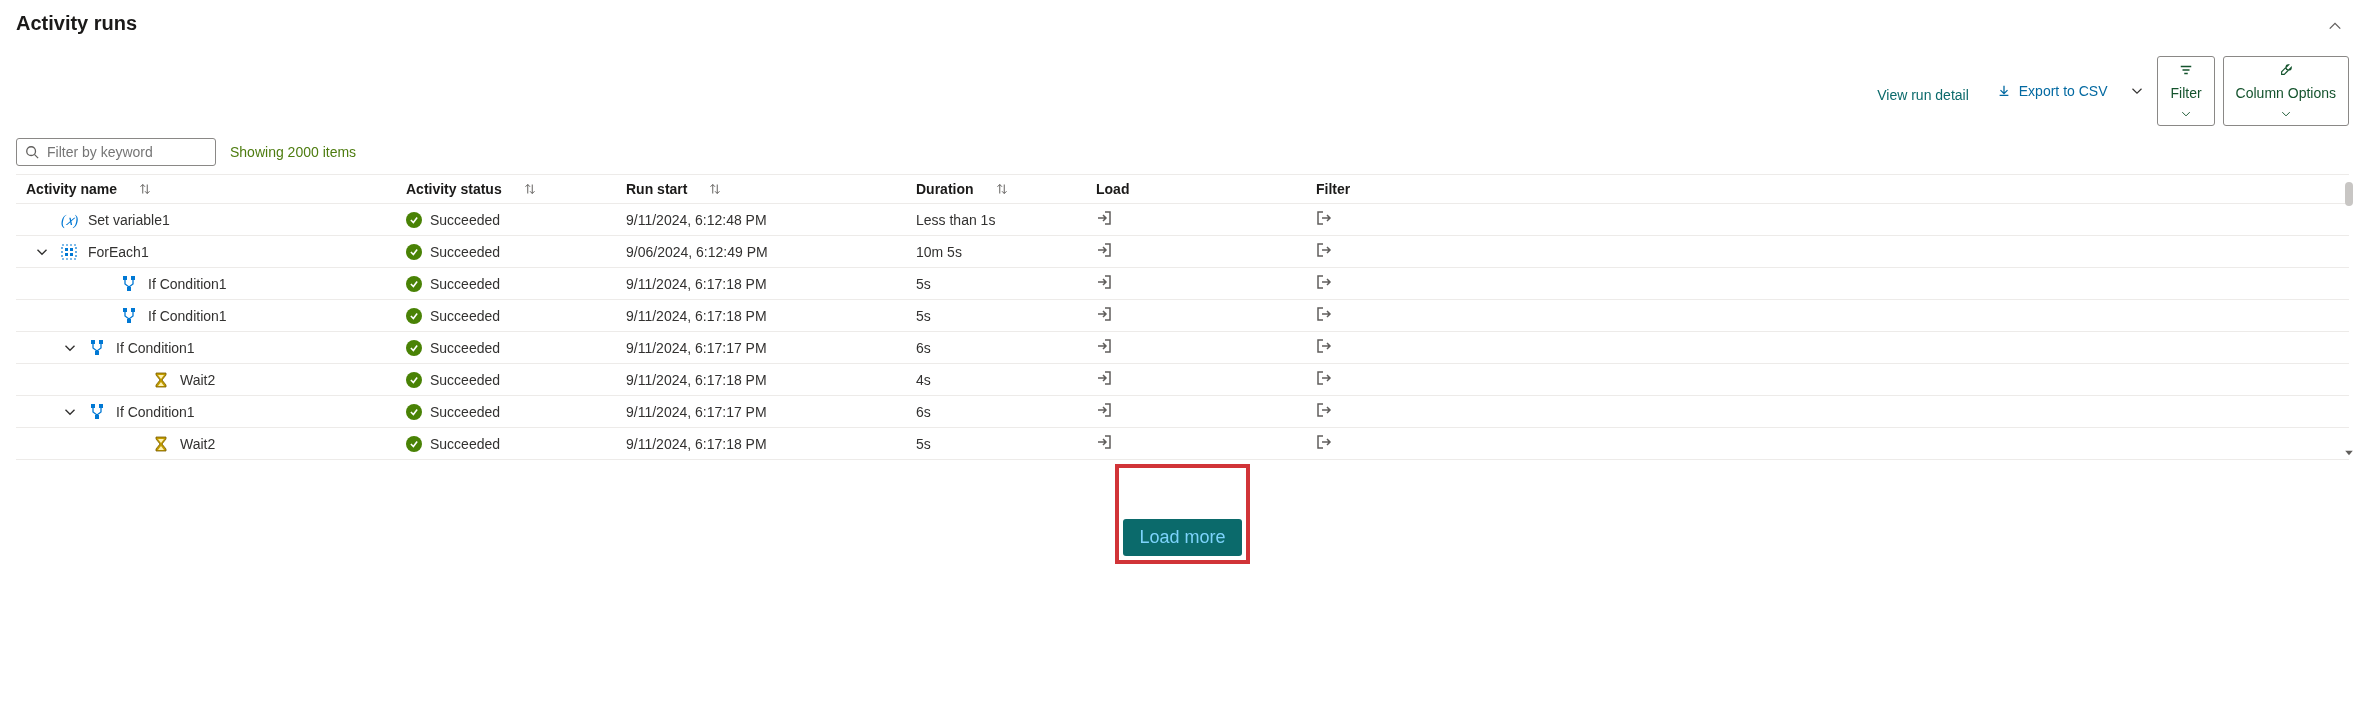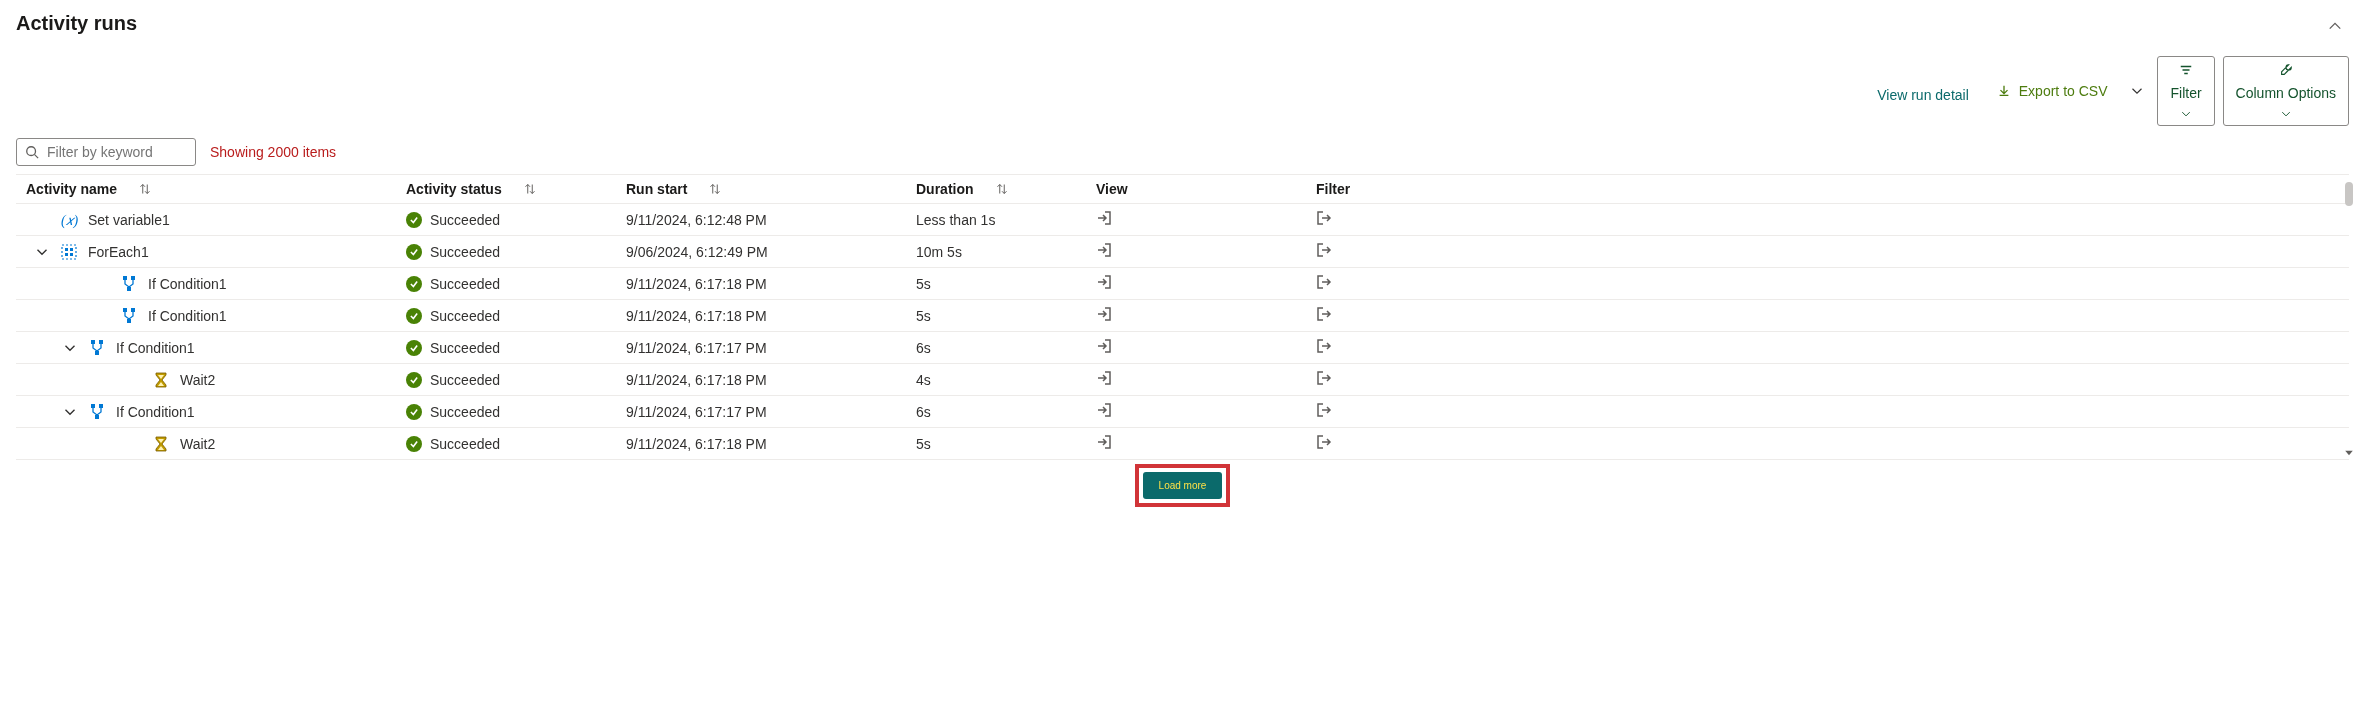--- a/index.html
+++ b/index.html
@@ -40,21 +40,21 @@
     cursor: pointer;
     padding: 6px 10px;
     margin-top: 8px;
   }
   .toolbar .action {
     display: flex;
     align-items: center;
     gap: 8px;
     padding: 6px 10px;
     cursor: pointer;
-    color: #4d7c0f;
+    color: #0369a1;
   }
   .toolbar .btn-outline {
     border: 1px solid #8a8886;
     border-radius: 3px;
     background: #fff;
     display: flex;
     align-items: center;
     gap: 8px;
     padding: 6px 12px;
     cursor: pointer;
@@ -74,32 +74,32 @@
     gap: 14px;
     margin-bottom: 8px;
   }
   .search-box {
     display: flex;
     align-items: center;
     gap: 6px;
     border: 1px solid #8a8886;
     border-radius: 3px;
     padding: 4px 8px;
-    width: 180px;
+    width: 200px;
     background: #fff;
   }
   .search-box input {
     border: none;
     outline: none;
     font-size: 14px;
     flex: 1;
     background: transparent;
   }
   .count-text {
-    color: #b91c1c;
+    color: #4d7c0f;
   }
   .grid-header, .grid-row {
     display: grid;
     grid-template-columns: 380px 220px 290px 180px 220px 200px 1fr;
     align-items: center;
     padding: 6px 10px;
     border-bottom: 1px solid #edebe9;
   }
   .grid-header {
     border-top: 1px solid #edebe9;
@@ -158,26 +158,27 @@
     position: relative;
   }
   .load-more-border {
     border: 4px solid #d13438;
     padding: 4px;
     border-radius: 0;
     display: inline-block;
   }
   .load-more-btn {
     background: #0b6a6b;
-    color: #fde047;
+    color: #7dd3fc;
     border: none;
     padding: 8px 16px;
-    font-size: 10px;
+    font-size: 18px;
     border-radius: 3px;
     cursor: pointer;
+    margin-top: 47px;
   }
   .scroll-area {
     position: relative;
   }
   .scroll-thumb-top {
     position: absolute;
     right: -4px;
     top: 8px;
     width: 8px; height: 24px;
     background: #c8c6c4;
@@ -269,21 +270,21 @@
           <path d="M5 2 L5 14 M2 5 L5 2 L8 5 M11 14 L11 2 M8 11 L11 14 L14 11" fill="none" stroke="currentColor" stroke-width="1.3"></path>
         </svg>
     </div>
     <div class="col-head">
       <span>Duration</span>
       <svg class="sort-icon" width="12" height="12" viewBox="0 0 16 16">
           <path d="M5 2 L5 14 M2 5 L5 2 L8 5 M11 14 L11 2 M8 11 L11 14 L14 11" fill="none" stroke="currentColor" stroke-width="1.3"></path>
         </svg>
     </div>
     <div class="col-head">
-      <span>View</span>
+      <span>Load</span>
     </div>
     <div class="col-head">
       <span>Filter</span>
     </div>
     <div></div>
   </div>
 
   <div id="rows-container">
       <div class="grid-row">
         <div class="activity-cell indent-0">

